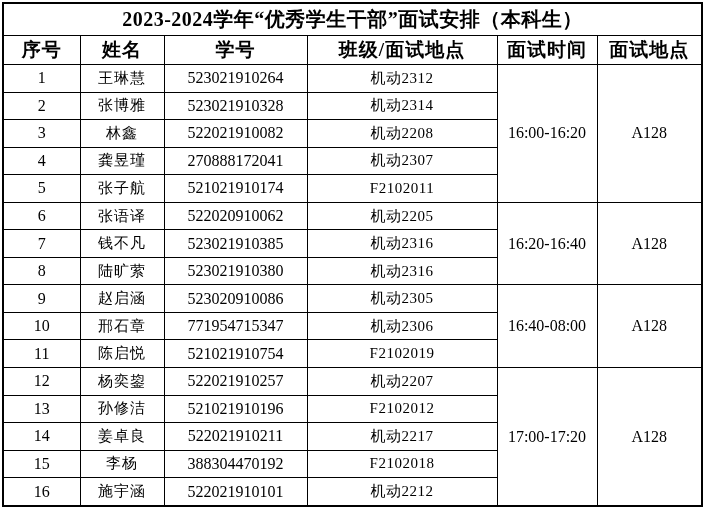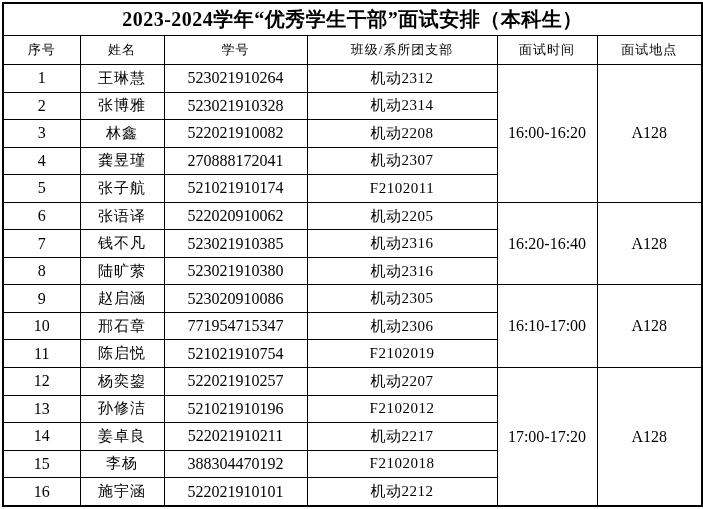--- a/index.html
+++ b/index.html
@@ -37,22 +37,22 @@
   th.title-cell {
     height: 28px;
     font-size: 20px;
     font-weight: bold;
     vertical-align: middle;
     padding: 1px 0 2px 0;
     letter-spacing: 0.5px;
   }
   tr.header-row th {
     height: 28px;
-    font-size: 13px;
-    font-weight: normal;
+    font-size: 19px;
+    font-weight: bold;
     text-align: center;
     vertical-align: middle;
     padding: 0;
     letter-spacing: 1px;
   }
   td {
     font-size: 15px;
     text-align: center;
     vertical-align: middle;
     padding: 0;
@@ -81,21 +81,21 @@
       <col style="width:105px">
     </colgroup>
     <thead>
       <tr>
         <th class="title-cell" colspan="6">2023-2024学年“优秀学生干部”面试安排（本科生）</th>
       </tr>
       <tr class="header-row">
         <th>序号</th>
         <th>姓名</th>
         <th>学号</th>
-        <th>班级/系所团支部</th>
+        <th>班级/面试地点</th>
         <th>面试时间</th>
         <th>面试地点</th>
       </tr>
     </thead>
     <tbody>
         <tr>
           <td class="seq-cell">1</td>
           <td>王琳慧</td>
           <td class="id-cell">523021910264</td>
           <td class="class-cell">机动2312</td>
@@ -144,21 +144,21 @@
           <td class="seq-cell">8</td>
           <td>陆旷萦</td>
           <td class="id-cell">523021910380</td>
           <td class="class-cell">机动2316</td>
         </tr>
         <tr>
           <td class="seq-cell">9</td>
           <td>赵启涵</td>
           <td class="id-cell">523020910086</td>
           <td class="class-cell">机动2305</td>
-          <td rowspan="3" class="time-cell">16:10-17:00</td>
+          <td rowspan="3" class="time-cell">16:40-08:00</td>
           <td rowspan="3" class="loc-cell">A128</td>
         </tr>
         <tr>
           <td class="seq-cell">10</td>
           <td>邢石章</td>
           <td class="id-cell">771954715347</td>
           <td class="class-cell">机动2306</td>
         </tr>
         <tr>
           <td class="seq-cell">11</td>

